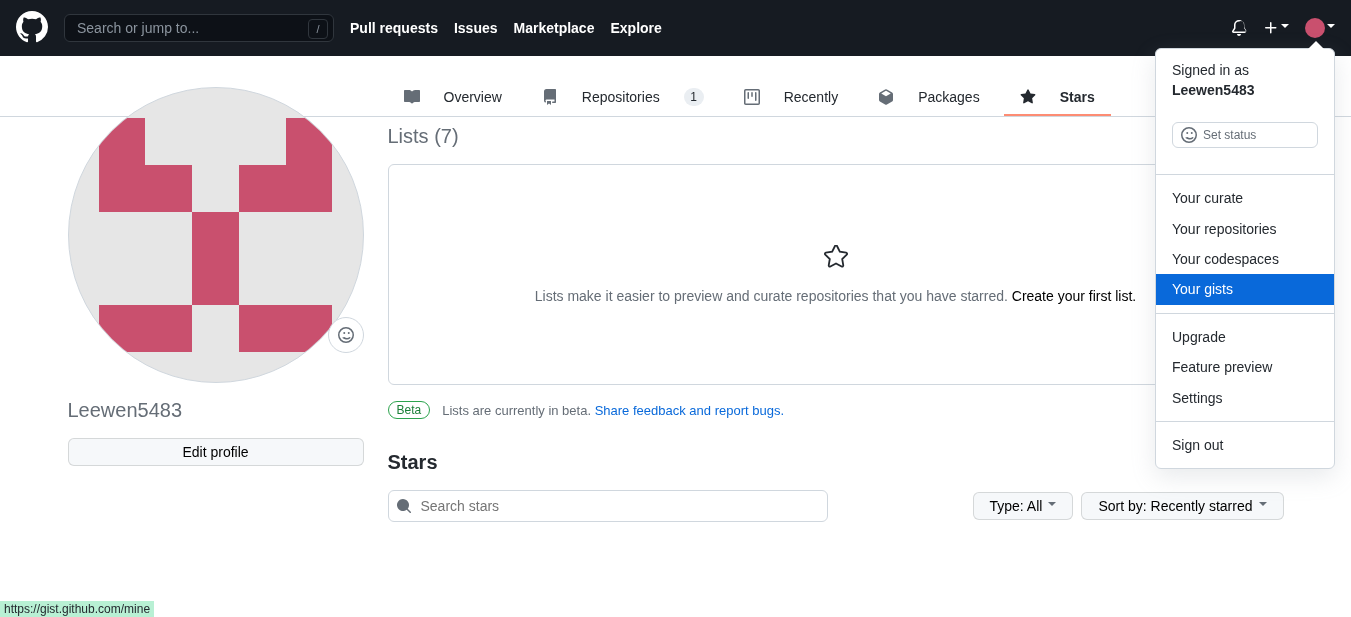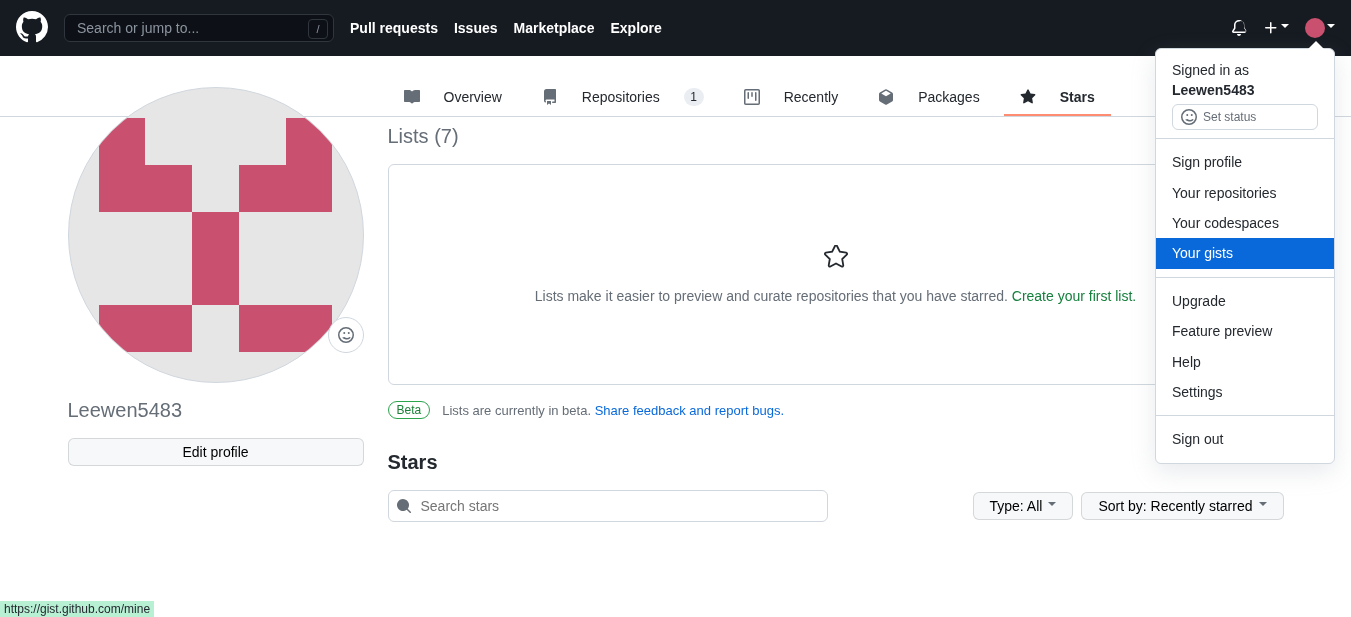--- a/index.html
+++ b/index.html
@@ -41,40 +41,40 @@
 .username { font-size: 20px; color: #656d76; margin-top: 16px; }
 .edit-btn { width: 100%; margin-top: 16px; padding: 5px 16px; background: #f6f8fa; border: 1px solid rgba(27,31,36,0.15); border-radius: 6px; font-size: 14px; font-weight: 500; cursor: pointer; }
 
 .section-header { display: flex; align-items: center; justify-content: space-between; margin-top: 8px; }
 .section-title { font-size: 20px; font-weight: 400; color: #656d76; }
 .sort-btn { padding: 3px 12px; background: #f6f8fa; border: 1px solid rgba(27,31,36,0.15); border-radius: 6px; font-size: 12px; font-weight: 500; cursor: pointer; }
 
 .empty-box { border: 1px solid #d0d7de; border-radius: 6px; margin-top: 16px; padding: 80px 40px; text-align: center; }
 .empty-box h2 { font-size: 24px; font-weight: 600; margin-top: 16px; }
 .empty-box p { color: #656d76; margin-top: 16px; }
-.empty-box a { color: #15803d; }
+.empty-box a { color: #000000; }
 
 .beta-row { display: flex; align-items: center; gap: 12px; margin-top: 16px; font-size: 13px; color: #656d76; }
 .beta-badge { border: 1px solid #2da44e; color: #1a7f37; border-radius: 2em; padding: 1px 8px; font-size: 12px; font-weight: 500; }
 .beta-row a { color: #0969da; }
 
 .stars-title { font-size: 20px; color: #24292f; margin-top: 32px; }
 .stars-controls { display: flex; gap: 23px; margin-top: 16px; align-items: center; }
 .search-stars-wrap { position: relative; flex: 0 0 440px; }
 .search-stars { width: 100%; padding: 5px 12px 5px 32px; border: 1px solid #d0d7de; border-radius: 6px; font-size: 14px; height: 32px; }
 .search-stars-icon { position: absolute; left: 8px; top: 8px; fill: #656d76; }
 .filter-btn { padding: 5px 16px; background: #f6f8fa; border: 1px solid rgba(27,31,36,0.15); border-radius: 6px; font-size: 14px; font-weight: 500; cursor: pointer; display: flex; align-items: center; gap: 4px; }
 .filter-btns { margin-left: auto; display: flex; gap: 8px; }
 
 .dropdown { position: absolute; right: 16px; top: 48px; width: 180px; background: #fff; border: 1px solid #d0d7de; border-radius: 6px; box-shadow: 0 8px 24px rgba(140,149,159,0.2); z-index: 100; font-size: 14px; }
 .dropdown::before { content: ''; position: absolute; top: -8px; right: 10px; border: 8px solid transparent; border-bottom-color: #fff; border-top: none; }
 .dropdown-section { padding: 8px 0; }
 .dropdown-header { padding: 4px 16px; color: #24292f; line-height: 1.4; }
 .dropdown-header strong { font-weight: 600; }
-.set-status-btn { margin: 0 16px; padding: 4px 8px; border: 1px solid #d0d7de; border-radius: 6px; display: flex; align-items: center; gap: 6px; font-size: 12px; color: #656d76; cursor: pointer; }
+.set-status-btn { margin: 18px 16px; padding: 4px 8px; border: 1px solid #d0d7de; border-radius: 6px; display: flex; align-items: center; gap: 6px; font-size: 12px; color: #656d76; cursor: pointer; }
 .dropdown-divider { border-top: 1px solid #d0d7de; }
 .dropdown-item { display: block; padding: 4px 16px; color: #24292f; cursor: pointer; line-height: 1.6; }
 .dropdown-item.hover { background: #0969da; color: #fff; }
 
 .status-link { position: fixed; bottom: 0; left: 0; background: #b8f0d4; padding: 1px 4px; font-size: 12px; color: #24292f; }
 
 .caret { display: inline-block; width: 0; height: 0; border: 4px solid transparent; border-top-color: currentColor; vertical-align: middle; margin-left: 2px; }
 </style>
 </head>
 <body>
@@ -246,30 +246,29 @@
     </div>
     <div class="set-status-btn">
       <svg width="16" height="16" viewBox="0 0 16 16" fill="#656d76">
           <path d="M8 0a8 8 0 100 16A8 8 0 008 0zM1.5 8a6.5 6.5 0 1113 0 6.5 6.5 0 01-13 0zm3.75-2a1 1 0 112 0 1 1 0 01-2 0zm4.5 0a1 1 0 112 0 1 1 0 01-2 0zm-4.03 4.28a.75.75 0 011.06-.04c.6.54 1.37.84 2.22.84.85 0 1.62-.3 2.22-.84a.75.75 0 011.02 1.1A4.82 4.82 0 018 12.5a4.82 4.82 0 01-3.24-1.16.75.75 0 01-.04-1.06z"></path>
         </svg>
       <span>Set status</span>
     </div>
   </div>
   <div class="dropdown-divider"></div>
   <div class="dropdown-section" id="dd-items1">
-      <a class="dropdown-item">Sign profile</a>
+      <a class="dropdown-item">Your curate</a>
       <a class="dropdown-item">Your repositories</a>
       <a class="dropdown-item">Your codespaces</a>
       <a class="dropdown-item hover">Your gists</a>
     </div>
   <div class="dropdown-divider"></div>
   <div class="dropdown-section" id="dd-items2">
       <a class="dropdown-item">Upgrade</a>
       <a class="dropdown-item">Feature preview</a>
-      <a class="dropdown-item">Help</a>
       <a class="dropdown-item">Settings</a>
     </div>
   <div class="dropdown-divider"></div>
   <div class="dropdown-section">
     <a class="dropdown-item">Sign out</a>
   </div>
 </div>
 
 <div class="status-link">https://gist.github.com/mine</div>
 

